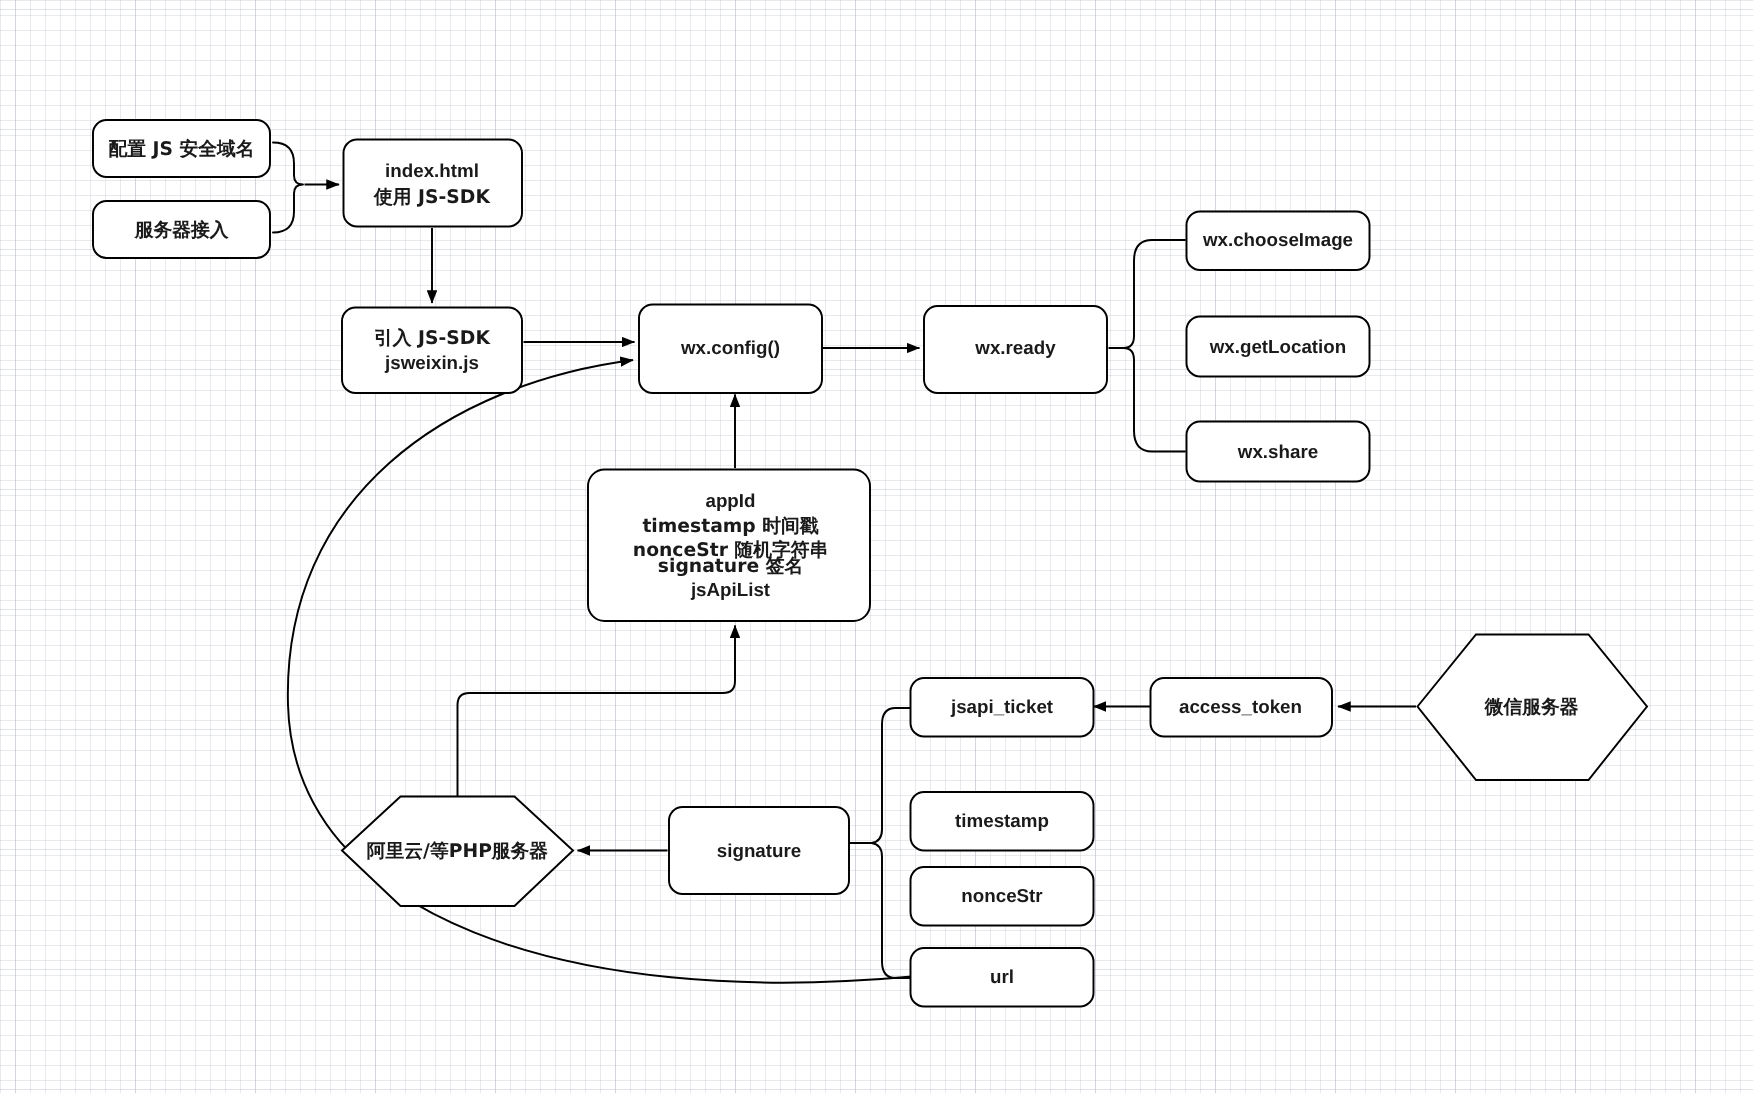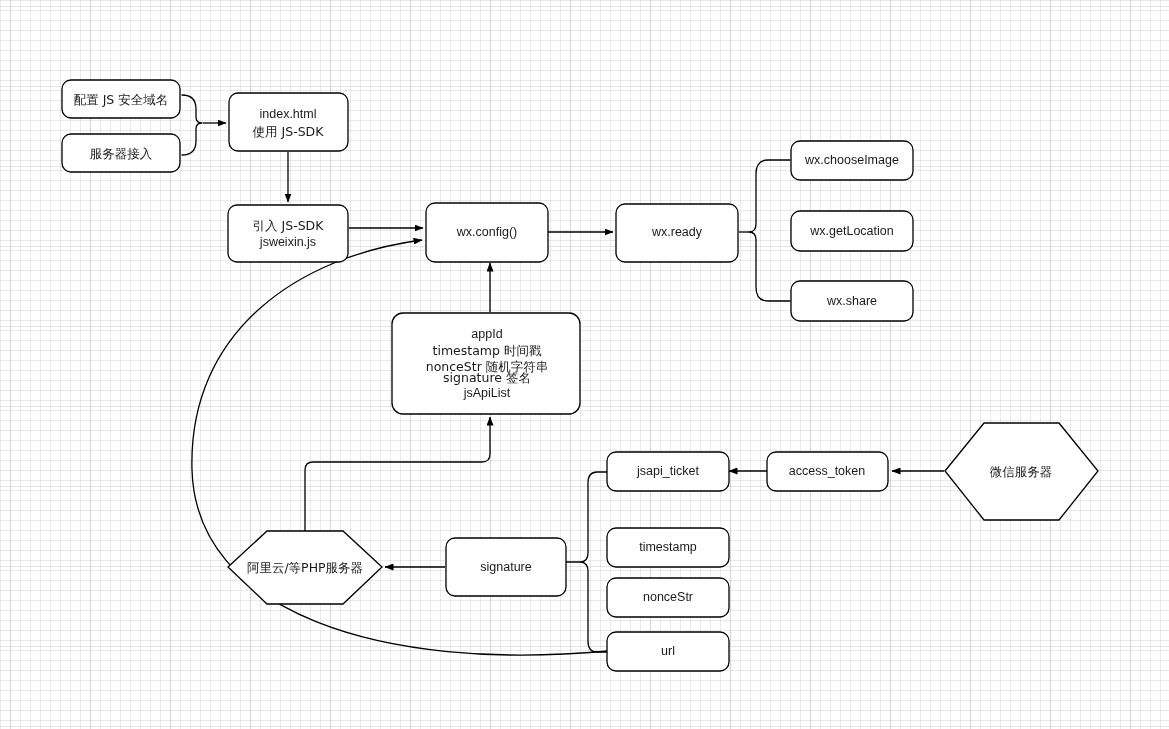--- a/index.html
+++ b/index.html
@@ -18,20 +18,21 @@
       linear-gradient(to bottom, rgba(180,185,195,0.30) 1px, transparent 1px),
       linear-gradient(to right, rgba(200,205,212,0.55) 1px, transparent 1px),
       linear-gradient(to bottom, rgba(200,205,212,0.55) 1px, transparent 1px);
     background-size:
       10px 10px,
       10px 10px,
       80px 80px,
       80px 80px;
     background-position: 0px 0px, 0px 0px, 10px 6px, 10px 6px;
     font-family: "Liberation Sans", "DejaVu Sans", sans-serif;
+    font-weight: bold;
   }
   svg.diagram {
     position: absolute;
     left: 0;
     top: 0;
     width: 1169px;
     height: 729px;
   }
   .node-rect {
     fill: #ffffff;

